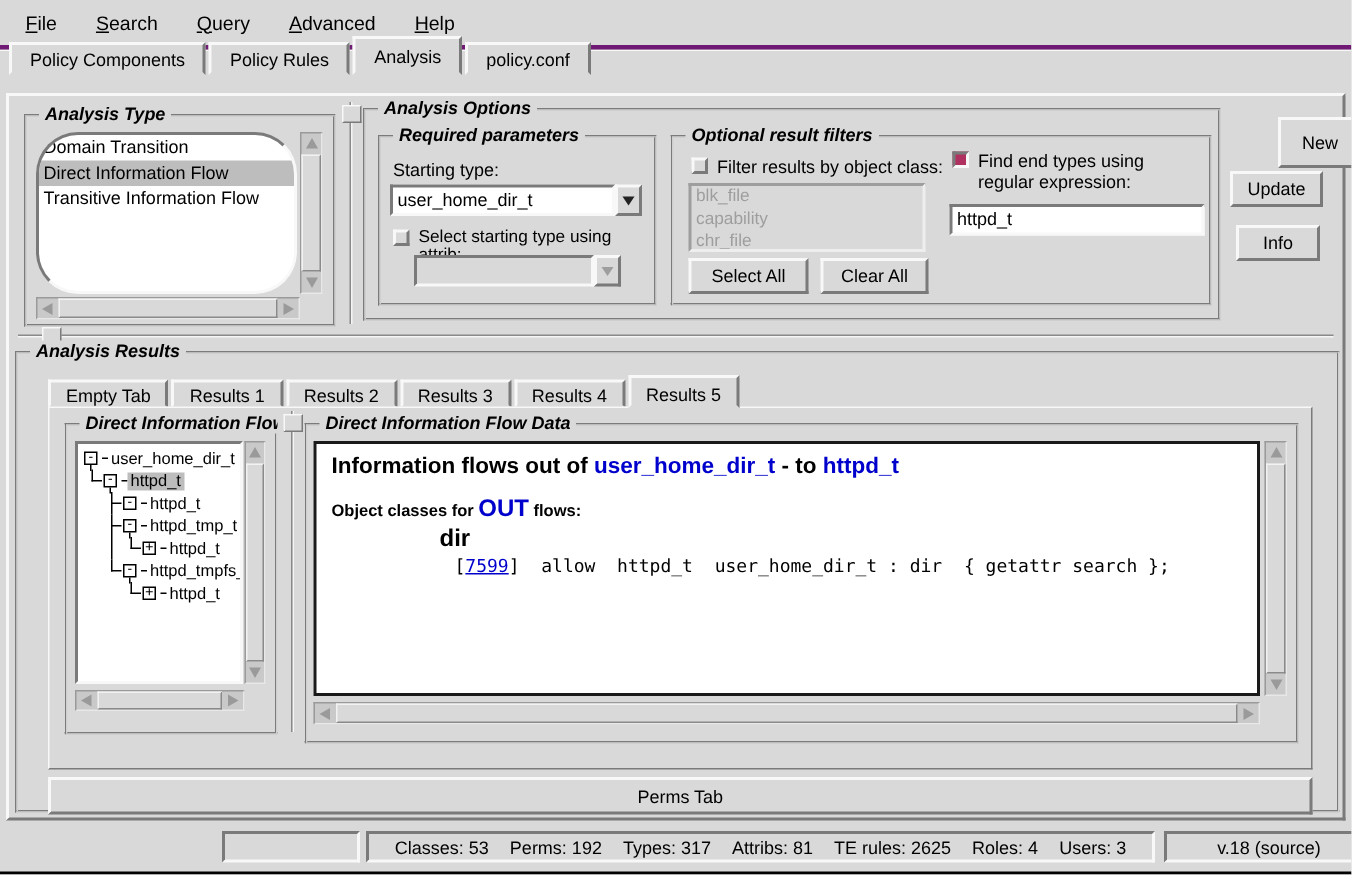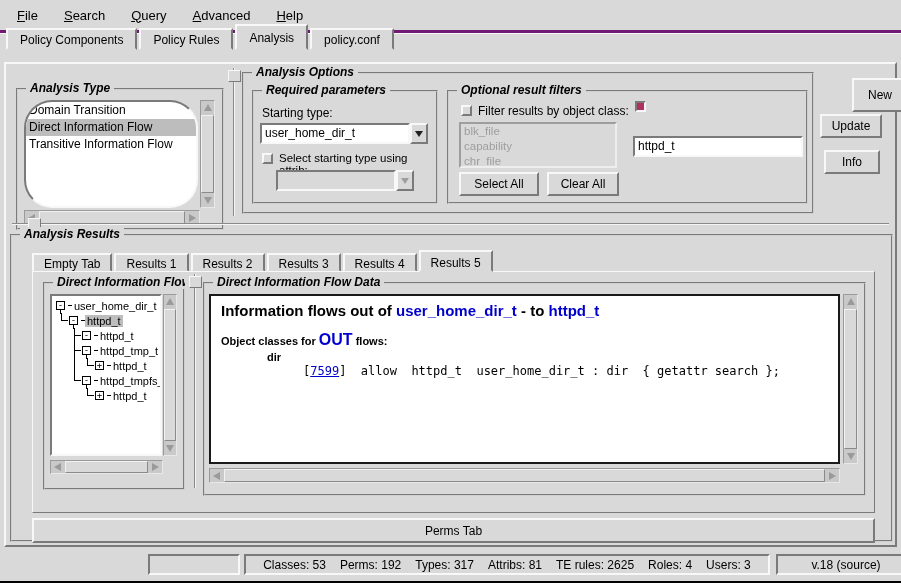--- a/index.html
+++ b/index.html
@@ -94,21 +94,21 @@
   .thline { flex:none; width:4px; height:1px; background:#000; }
   .tlabel { padding:0 2px; }
   .tlabel.sel { background:#bdbdbd; }
   
   .text-area { position:absolute; background:#fff; border:2px solid #1a1a1a; box-sizing:border-box;
         overflow:hidden; padding:6px 10px; }
   .flow-heading { font-size:15px; font-weight:bold; }
   .flow-heading .accent { color:#0000cc; }
   .obj-line { margin-top:12px; font-size:11px; font-weight:bold; }
   .obj-line .flowdir { color:#0000cc; font-size:16px; }
-  .objclass { margin-top:2px; margin-left:46px; font-size:11px; font-weight:bold; }
+  .objclass { margin-top:2px; margin-left:72px; font-size:16px; font-weight:bold; }
   .rule-line { margin-left:82px; font-family:"DejaVu Sans Mono",monospace; font-size:12px; margin-top:1px; white-space:pre; }
   .rule-line a { color:#0000cc; text-decoration:underline; }
   
   .statusbar { position:absolute; left:0; top:551px; width:100%; height:28px; }
   .status-box { position:absolute; top:3px; height:21px; border:2px solid; border-color:#7a7a7a #f8f8f8 #f8f8f8 #7a7a7a;
         box-sizing:border-box; display:flex; align-items:center; justify-content:center; font-size:12px; background:#d9d9d9; }
   .stats span { margin:0 7px; white-space:nowrap; }
 </style>
 </head>
 <body>
@@ -125,21 +125,21 @@
 
   <div class="tabbar">
     <div class="tab">Policy Components</div>
     <div class="tab">Policy Rules</div>
     <div class="tab active">Analysis</div>
     <div class="tab">policy.conf</div>
   </div>
 
   <div class="content">
 
-    <div class="lframe" style="left:10px; top:24px; width:208px; height:142px;">
+    <div class="lframe" style="left:10px; top:12px; width:208px; height:142px;">
       <span class="lf-title">Analysis Type</span>
       <div class="listbox" style="position:absolute; left:6px; top:10px; width:174px; height:108px;border-radius:28px;">
         <div class="li">Domain Transition</div>
         <div class="li sel">Direct Information Flow</div>
         <div class="li">Transitive Information Flow</div>
       </div>
       <div class="sb sb-v" style="left:182px; top:10px; height:108px;">
         <div class="sb-btn">
             <div class="t-up"></div>
           </div>
@@ -201,20 +201,21 @@
         <div class="listbox disabled" style="position:absolute; left:10px; top:30px; width:158px; height:46px; font-size:11.5px;">
           <div class="li" style="height:15px; line-height:15px;">blk_file</div>
           <div class="li" style="height:15px; line-height:15px;">capability</div>
           <div class="li" style="height:15px; line-height:15px;">chr_file</div>
         </div>
         <div class="btn" style="position:absolute; left:10px; top:80px; width:80px; height:24px;">Select All</div>
         <div class="btn" style="position:absolute; left:98px; top:80px; width:72px; height:24px;">Clear All</div>
 
         <div class="check-row" style="position:absolute; left:186px; top:8px; width:168px;">
           <div class="check checked"></div>
+          <div style="width:152px;">Find end types using regular expression:</div>
         </div>
         <div class="entry" style="position:absolute; left:184px; top:44px; width:170px;">httpd_t</div>
       </div>
     </div>
 
     <div class="btn" style="position:absolute; left:846px; top:14px; width:56px; height:34px;">New</div>
     <div class="btn" style="position:absolute; left:814px; top:50px; width:62px; height:24px;">Update</div>
     <div class="btn" style="position:absolute; left:818px; top:86px; width:56px; height:24px;">Info</div>
 
     <div class="sash-h" style="left:6px; top:154px; right:6px;">

